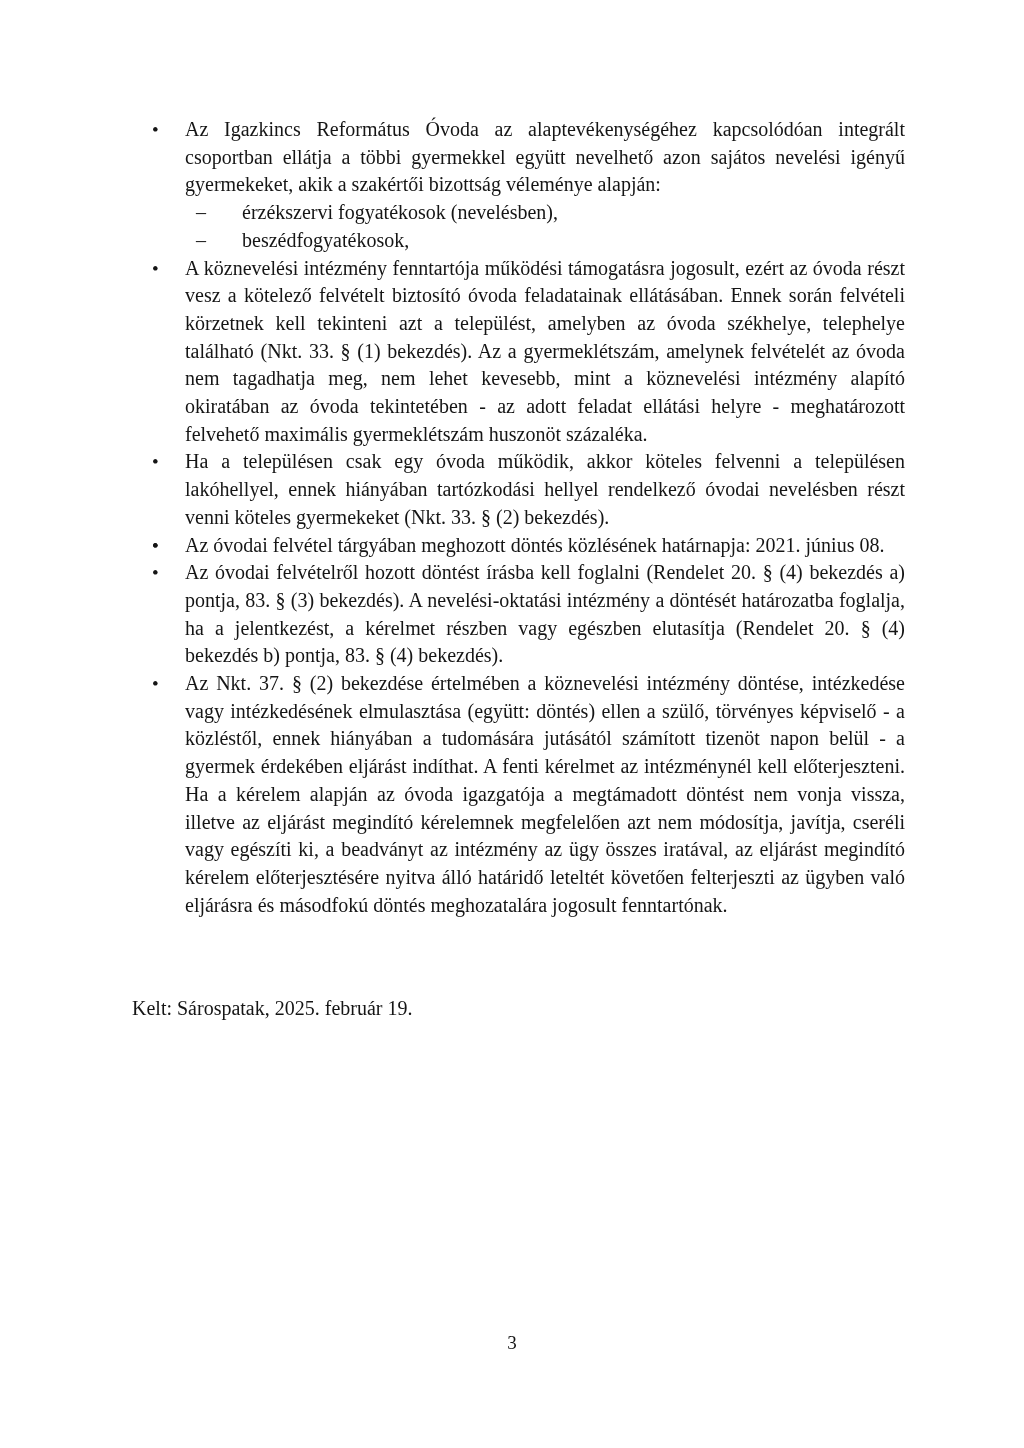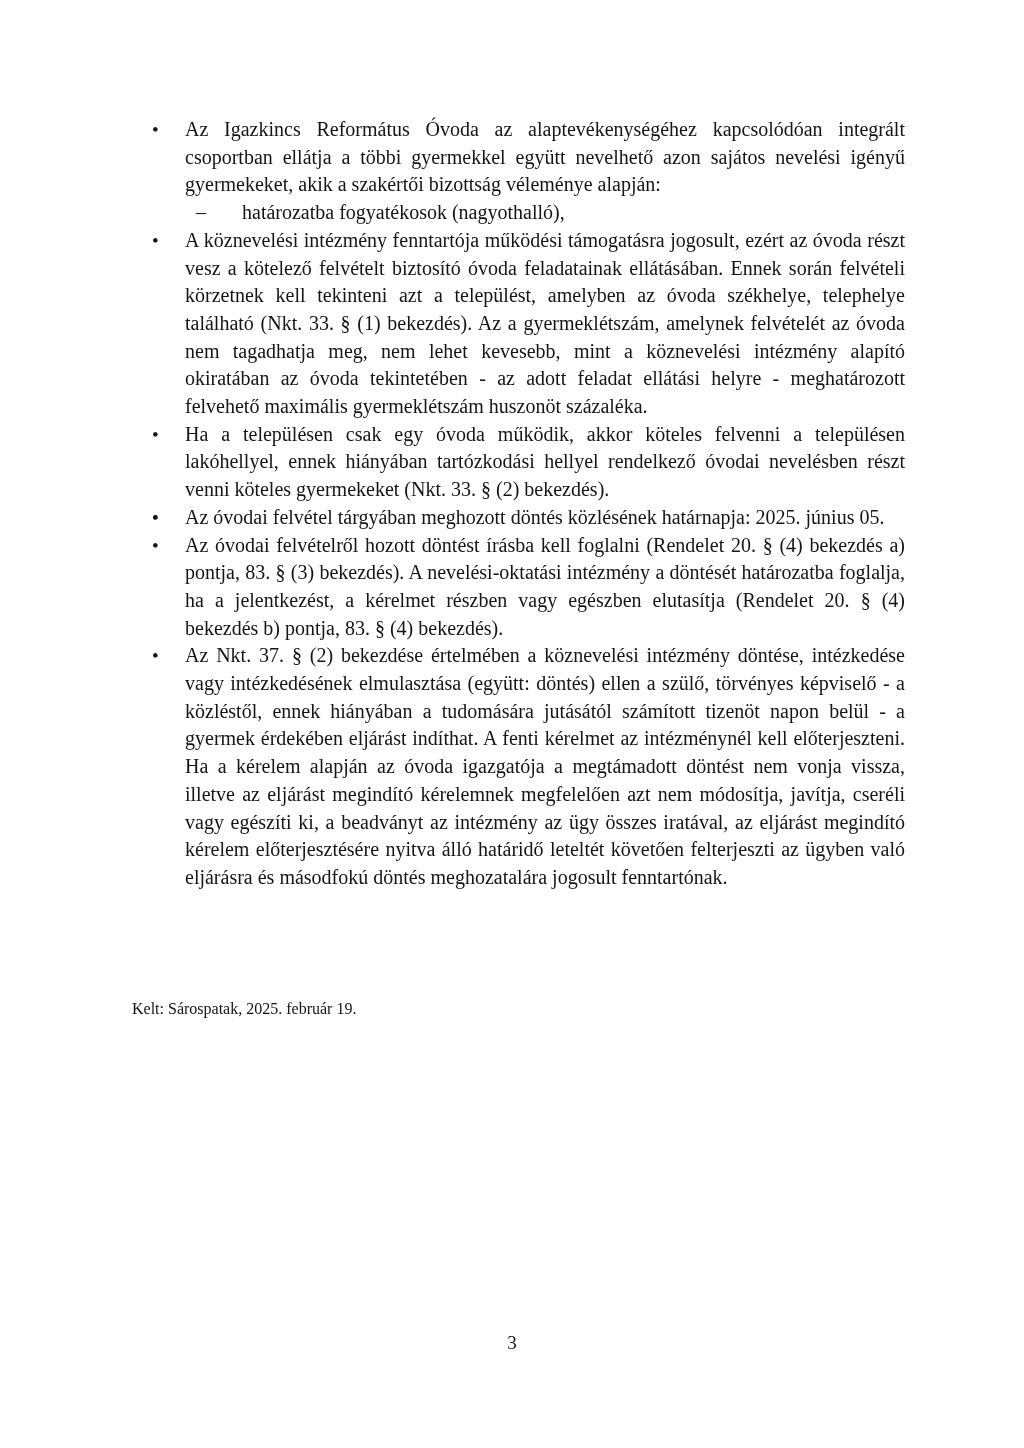--- a/index.html
+++ b/index.html
@@ -44,21 +44,21 @@
     text-indent: 0;
   }
   .dash-tab {
     display: inline-block;
     width: 36px;
   }
   .dateline {
     position: absolute;
     left: 132px;
     top: 995px;
-    font-size: 16px;
+    font-size: 20px;
     line-height: 27.7px;
   }
   .page-number {
     position: absolute;
     left: 0;
     top: 1332px;
     width: 1024px;
     text-align: center;
     font-size: 19px;
   }
@@ -68,41 +68,42 @@
 
 <div class="page">
 
   <div class="doc-list">
 
     <div class="li">
       <span class="bullet-marker">•</span>
       <span class="item-text">Az Igazkincs Református Óvoda az alaptevékenységéhez kapcsolódóan integrált csoportban ellátja a többi gyermekkel együtt nevelhető azon sajátos nevelési igényű gyermekeket, akik a szakértői bizottság véleménye alapján:</span>
     </div>
 
-    <p class="li dash"><span class="dash-marker">–</span><span class="dash-tab"></span><span class="item-text">határozatba fogyatékosok (nagyothalló),</span></p>
+    <p class="li dash"><span class="dash-marker">–</span><span class="dash-tab"></span><span class="item-text">érzékszervi fogyatékosok (nevelésben),</span></p>
 
+    <p class="li dash"><span class="dash-marker">–</span><span class="dash-tab"></span><span class="item-text">beszédfogyatékosok,</span></p>
 
 
     <div class="li">
       <span class="bullet-marker">•</span>
       <span class="item-text">A köznevelési intézmény fenntartója működési támogatásra jogosult, ezért az óvoda részt vesz a kötelező felvételt biztosító óvoda feladatainak ellátásában. Ennek során felvételi körzetnek kell tekinteni azt a települést, amelyben az óvoda székhelye, telephelye található (Nkt. 33. § (1) bekezdés). Az a gyermeklétszám, amelynek felvételét az óvoda nem tagadhatja meg, nem lehet kevesebb, mint a köznevelési intézmény alapító okiratában az óvoda tekintetében - az adott feladat ellátási helyre - meghatározott felvehető maximális gyermeklétszám huszonöt százaléka.</span>
     </div>
 
     <div class="li">
       <span class="bullet-marker">•</span>
       <span class="item-text">Ha a településen csak egy óvoda működik, akkor köteles felvenni a településen lakóhellyel, ennek hiányában tartózkodási hellyel rendelkező óvodai nevelésben részt venni köteles gyermekeket (Nkt. 33. § (2) bekezdés).</span>
     </div>
 
     <div class="li">
       <span class="bullet-marker">•</span>
     </div>
 
     <div class="li">
       <span class="bullet-marker">•</span>
-      <span class="item-text">Az óvodai felvétel tárgyában meghozott döntés közlésének határnapja: 2025. június 05.</span>
+      <span class="item-text">Az óvodai felvétel tárgyában meghozott döntés közlésének határnapja: 2021. június 08.</span>
     </div>
 
     <div class="li">
       <span class="bullet-marker">•</span>
       <span class="item-text">Az óvodai felvételről hozott döntést írásba kell foglalni (Rendelet 20. § (4) bekezdés a) pontja, 83. § (3) bekezdés). A nevelési-oktatási intézmény a döntését határozatba foglalja, ha a jelentkezést, a kérelmet részben vagy egészben elutasítja (Rendelet 20. § (4) bekezdés b) pontja, 83. § (4) bekezdés).</span>
     </div>
 
     <div class="li">
       <span class="bullet-marker">•</span>
       <span class="item-text">Az Nkt. 37. § (2) bekezdése értelmében a köznevelési intézmény döntése, intézkedése vagy intézkedésének elmulasztása (együtt: döntés) ellen a szülő, törvényes képviselő - a közléstől, ennek hiányában a tudomására jutásától számított tizenöt napon belül - a gyermek érdekében eljárást indíthat. A fenti kérelmet az intézménynél kell előterjeszteni. Ha a kérelem alapján az óvoda igazgatója a megtámadott döntést nem vonja vissza, illetve az eljárást megindító kérelemnek megfelelően azt nem módosítja, javítja, cseréli vagy egészíti ki, a beadványt az intézmény az ügy összes iratával, az eljárást megindító kérelem előterjesztésére nyitva álló határidő leteltét követően felterjeszti az ügyben való eljárásra és másodfokú döntés meghozatalára jogosult fenntartónak.</span>

